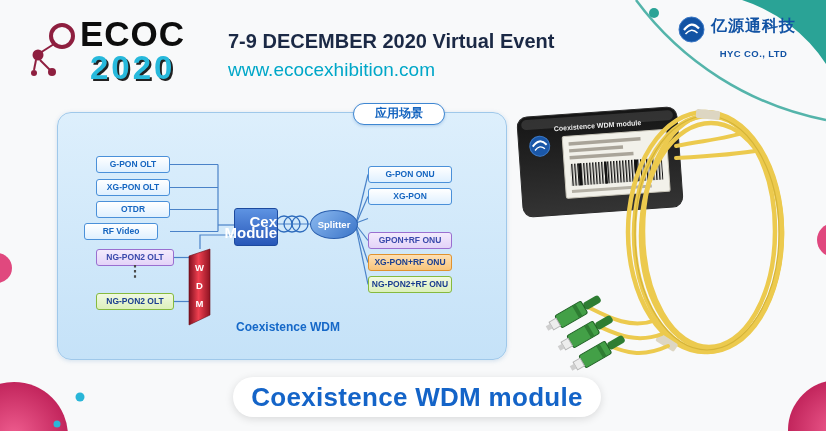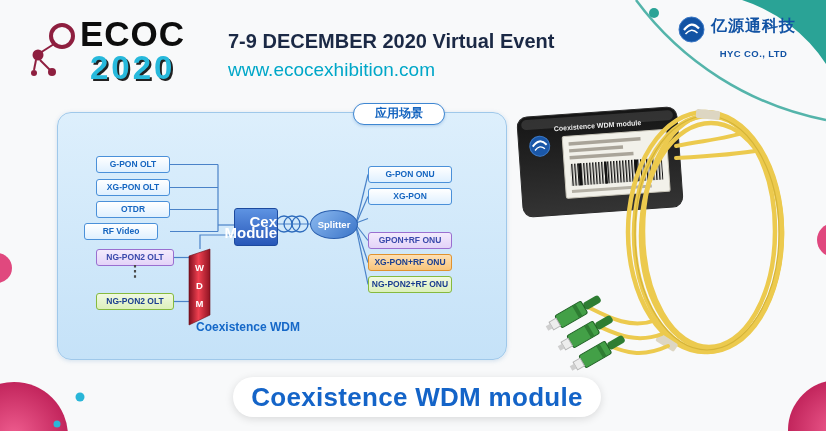--- a/index.html
+++ b/index.html
@@ -36,21 +36,21 @@
   .b-green{background:linear-gradient(#f0f9e2,#dcf0bb);border:1px solid #86ba3e;color:#1a3e8f;}
   .cex{position:absolute;left:176px;top:95px;width:42px;height:36px;border-radius:3px;
        background:linear-gradient(#5e93e2,#2857b8);border:1px solid #1d4a9e;color:#fff;font-size:15px;
        font-weight:700;line-height:11px;display:flex;flex-direction:column;align-items:flex-end;justify-content:center;}
   .splitter{position:absolute;left:252px;top:97px;width:46px;height:27px;border-radius:50%;
        background:linear-gradient(135deg,#8cbaf0,#3a74c8);border:1px solid #2a5fae;color:#fff;font-size:9.5px;
        font-weight:700;display:flex;align-items:center;justify-content:center;}
   .wdm-letters{position:absolute;left:131px;top:146px;width:21px;color:#fff;font-size:9.5px;font-weight:700;text-align:center;}
   .wdm-letters span{display:block;line-height:18px;}
   .dots{position:absolute;left:64px;top:149px;width:26px;text-align:center;color:#4a4a4a;font-size:15px;font-weight:700;}
-  .caption{position:absolute;left:138px;top:207px;width:158px;text-align:left;color:#1568c8;font-size:12px;font-weight:700;}
+  .caption{position:absolute;left:124px;top:207px;width:158px;text-align:right;color:#1568c8;font-size:12px;font-weight:700;}
 
   
   .product{position:absolute;left:508px;top:88px;z-index:2;}
   .product text{font-family:"Liberation Sans",sans-serif;}
 
   
   .pill{position:absolute;left:233px;top:377px;width:368px;height:40px;background:#fff;border-radius:21px;z-index:3;
         box-shadow:0 2px 8px rgba(0,0,0,.13);display:flex;align-items:center;justify-content:center;}
   .pill span{font-size:26px;font-weight:800;color:#1464c8;letter-spacing:.3px;}
 </style>

